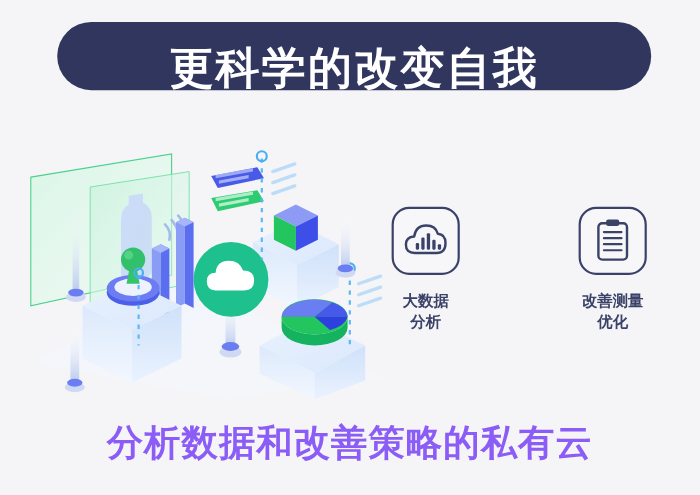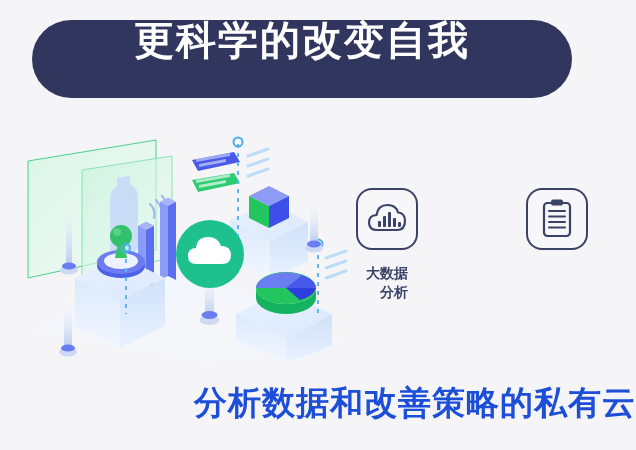--- a/index.html
+++ b/index.html
@@ -7,25 +7,25 @@
   body {
     background:#f5f5f7;
     font-family:"Liberation Sans","DejaVu Sans",sans-serif;
     position:relative;
     overflow:hidden;
   }
 
   
   .banner {
     position:absolute;
-    left:32px; top:20px;
-    width:540px; height:78px;
+    left:52px; top:20px;
+    width:540px; height:62px;
     background:#31365e;
     border-radius:39px;
-    display:flex; align-items:flex-start; justify-content:center;
+    display:flex; align-items:flex-end; justify-content:center;
   }
   .banner-title {
     color:#ffffff;
     font-size:40px;
     font-weight:bold;
     letter-spacing:2px;
     line-height:1;
     white-space:nowrap;
   }
 
@@ -58,30 +58,30 @@
     border-radius:16px;
     display:flex; align-items:center; justify-content:center;
     background:#f7f7f9;
   }
   .feature-label {
     margin-top:14px;
     color:#3b4268;
     font-size:14px;
     font-weight:bold;
     line-height:1.35;
-    text-align:right;
+    text-align:center;
     white-space:pre-line;
   }
 
   
   .tagline {
     position:absolute;
     left:0; right:0; top:386px;
-    text-align:right;
-    color:#1d4ed8;
+    text-align:center;
+    color:#8b5cf6;
     font-size:33px;
     font-weight:bold;
     letter-spacing:1px;
     line-height:1;
   }
 </style>
 </head>
 <body>
 
 <div class="banner">
@@ -284,18 +284,20 @@
         <rect x="7" y="5" width="26" height="33" rx="3.5" fill="none" stroke="#3b4268" stroke-width="2.2"></rect>
         <rect x="14" y="1.5" width="12" height="6" rx="2" fill="#3b4268"></rect>
         <g stroke="#3b4268" stroke-width="2" stroke-linecap="round">
           <line x1="12" y1="13" x2="28" y2="13"></line>
           <line x1="12" y1="18.5" x2="28" y2="18.5"></line>
           <line x1="12" y1="24" x2="28" y2="24"></line>
           <line x1="12" y1="29.5" x2="28" y2="29.5"></line>
         </g>
       </svg>
     </div>
+    <div class="feature-label">改善测量
+优化</div>
   </div>
 
 
 </div>
 
 <div class="tagline">分析数据和改善策略的私有云</div>
 
 </body></html>

